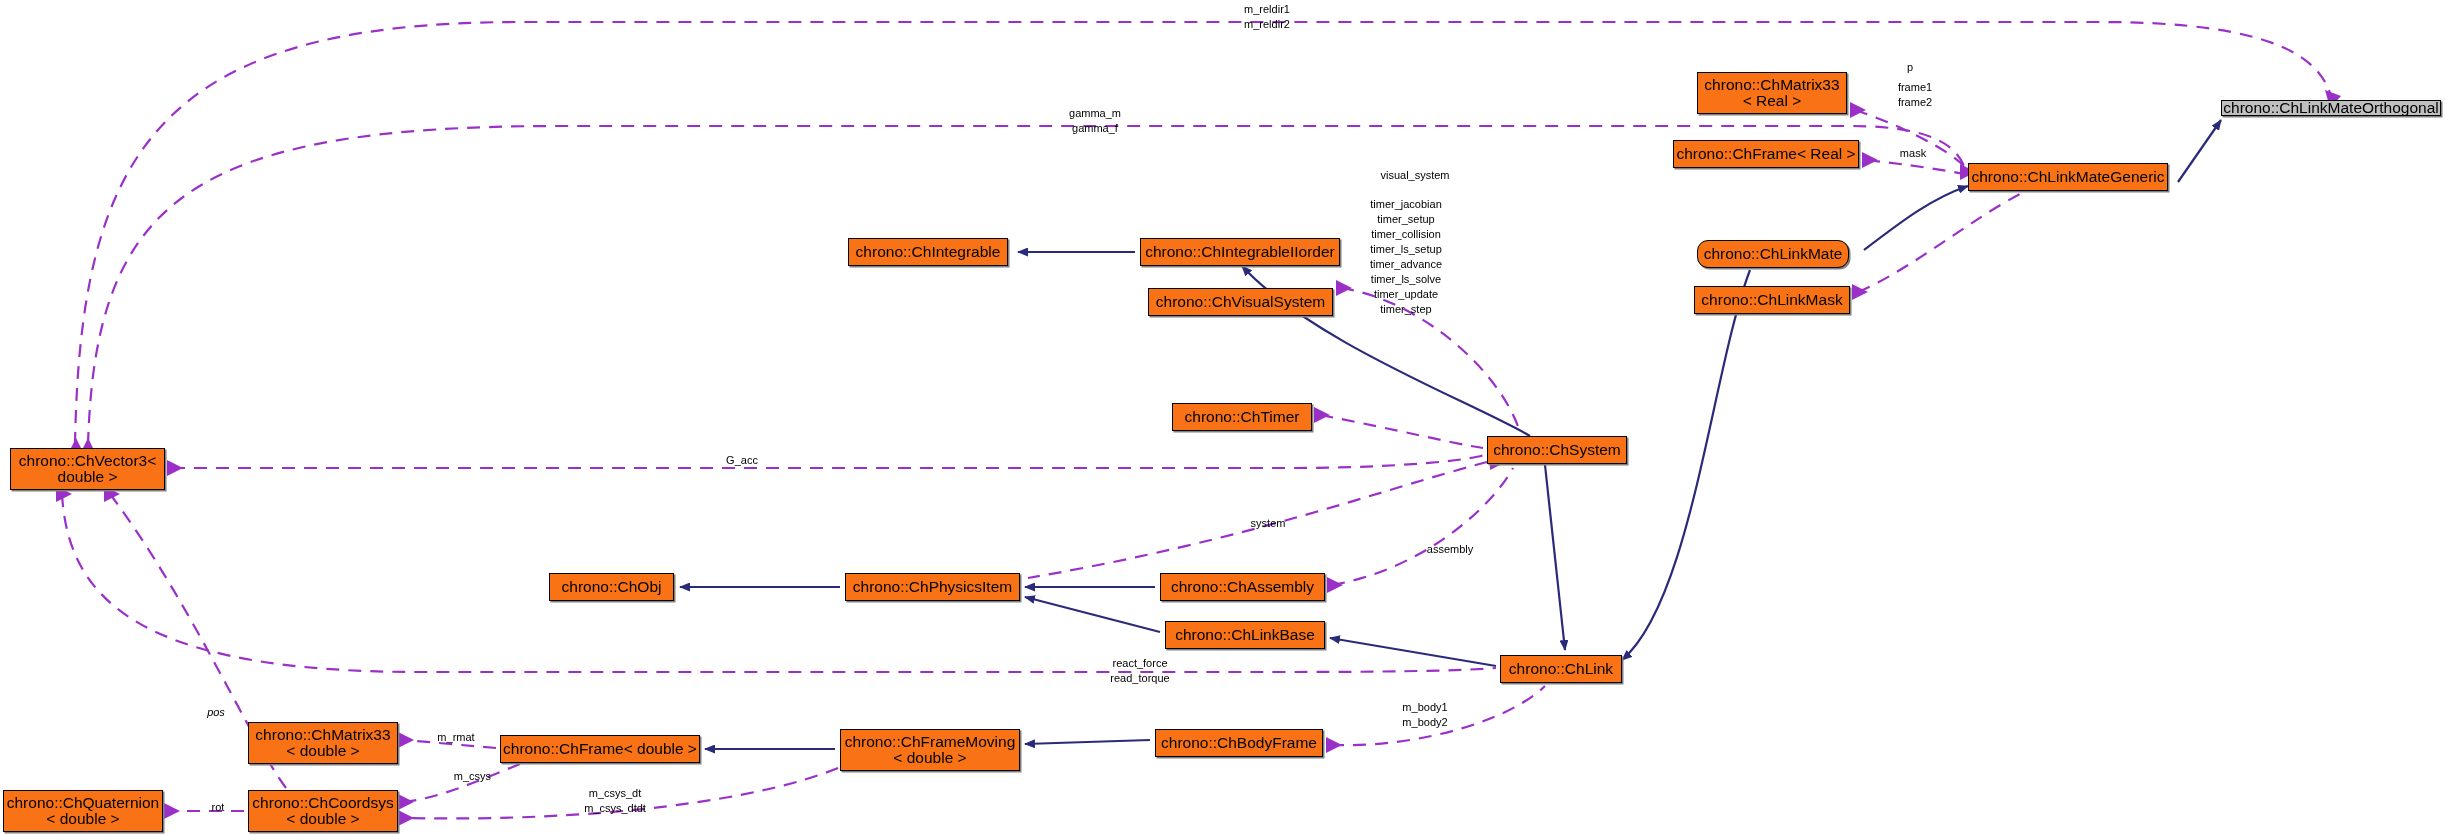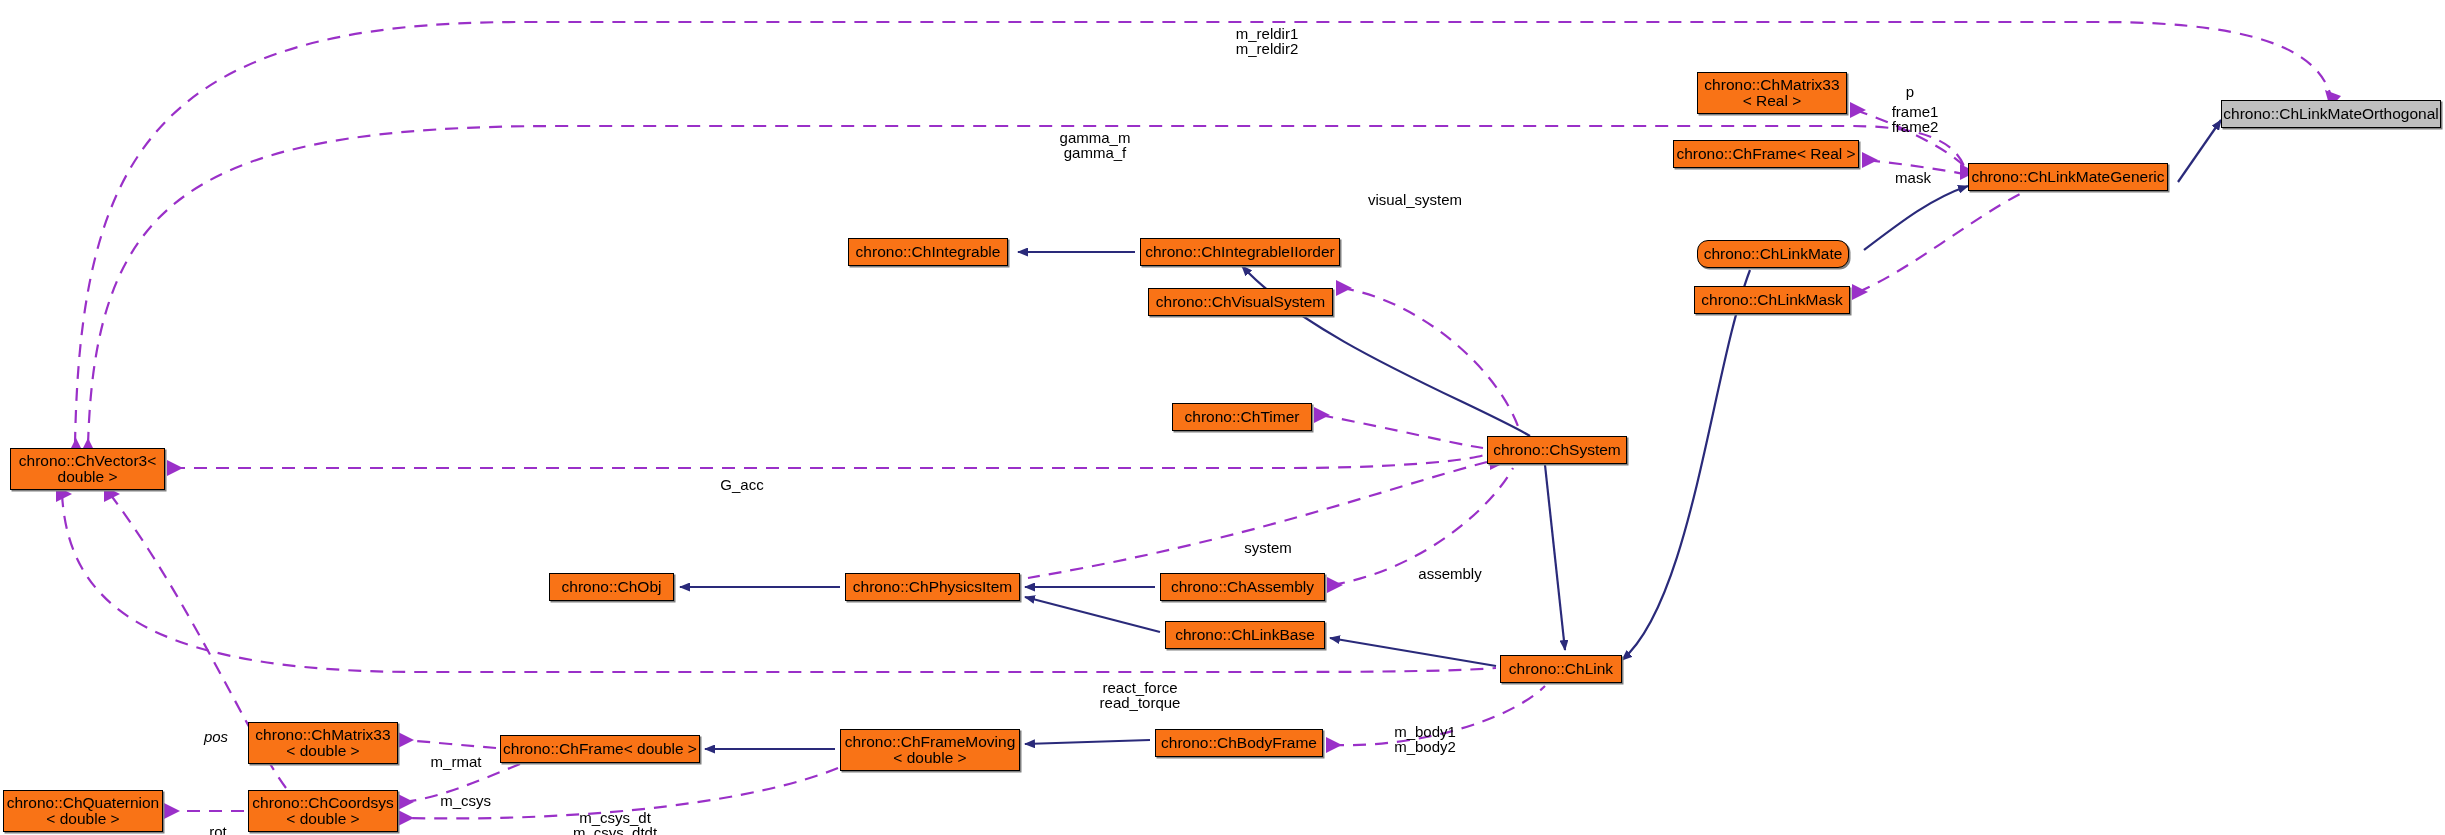--- a/index.html
+++ b/index.html
@@ -27,28 +27,27 @@
     color:#000000;
     white-space:pre;
     box-shadow:1.5px 1.5px 0 0 #808080;
     letter-spacing:0px;
   }
   .node.highlight{
     background:#bfbfbf;
   }
   .elabel{
     position:absolute;
-    font-size:15px;
+    font-size:11px;
     line-height:15px;
     color:#000000;
     white-space:pre;
     text-align:center;
     background:transparent;
     pointer-events:none;
-    margin-top:24px;
   }
 </style>
 </head>
 <body>
 
 <div id="diagram">
 
   <svg id="edges" viewBox="0 0 2445 835" xmlns="http://www.w3.org/2000/svg">
     <defs>
       <marker id="arrInh" markerWidth="11" markerHeight="9" refX="10" refY="4.5" orient="auto" markerUnits="userSpaceOnUse">
@@ -189,37 +188,45 @@
 &lt; Real &gt;</div>
 
   <div class="node" style="left:1673px;top:140px;width:186px;height:28px;">chrono::ChFrame&lt; Real &gt;</div>
 
   <div class="node" style="left:1697px;top:240px;width:152px;height:28px;border-radius:11px;">chrono::ChLinkMate</div>
 
   <div class="node" style="left:1694px;top:286px;width:156px;height:28px;">chrono::ChLinkMask</div>
 
   <div class="node" style="left:1968px;top:163px;width:200px;height:28px;">chrono::ChLinkMateGeneric</div>
 
-  <div class="node highlight" style="left:2221px;top:100px;width:220px;height:28px;">chrono::ChLinkMateOrthogonal</div>
+  <div class="node highlight" style="left:2221px;top:100px;width:220px;height:16px;">chrono::ChLinkMateOrthogonal</div>
 
   <div class="elabel" style="left:1207px;top:2px;width:120px;">m_reldir1
 m_reldir2</div>
 
   <div class="elabel" style="left:1035px;top:106px;width:120px;">gamma_m
 gamma_f</div>
 
   <div class="elabel" style="left:1895px;top:60px;width:30px;">p</div>
 
   <div class="elabel" style="left:1870px;top:80px;width:90px;">frame1
 frame2</div>
 
   <div class="elabel" style="left:1883px;top:146px;width:60px;">mask</div>
 
   <div class="elabel" style="left:1355px;top:168px;width:120px;">visual_system</div>
 
+  <div class="elabel" style="left:1341px;top:197px;width:130px;">timer_jacobian
+timer_setup
+timer_collision
+timer_ls_setup
+timer_advance
+timer_ls_solve
+timer_update
+timer_step</div>
 
   <div class="elabel" style="left:707px;top:453px;width:70px;">G_acc</div>
 
   <div class="elabel" style="left:1228px;top:516px;width:80px;">system</div>
 
   <div class="elabel" style="left:1405px;top:542px;width:90px;">assembly</div>
 
   <div class="elabel" style="left:1080px;top:656px;width:120px;">react_force
 read_torque</div>
 

